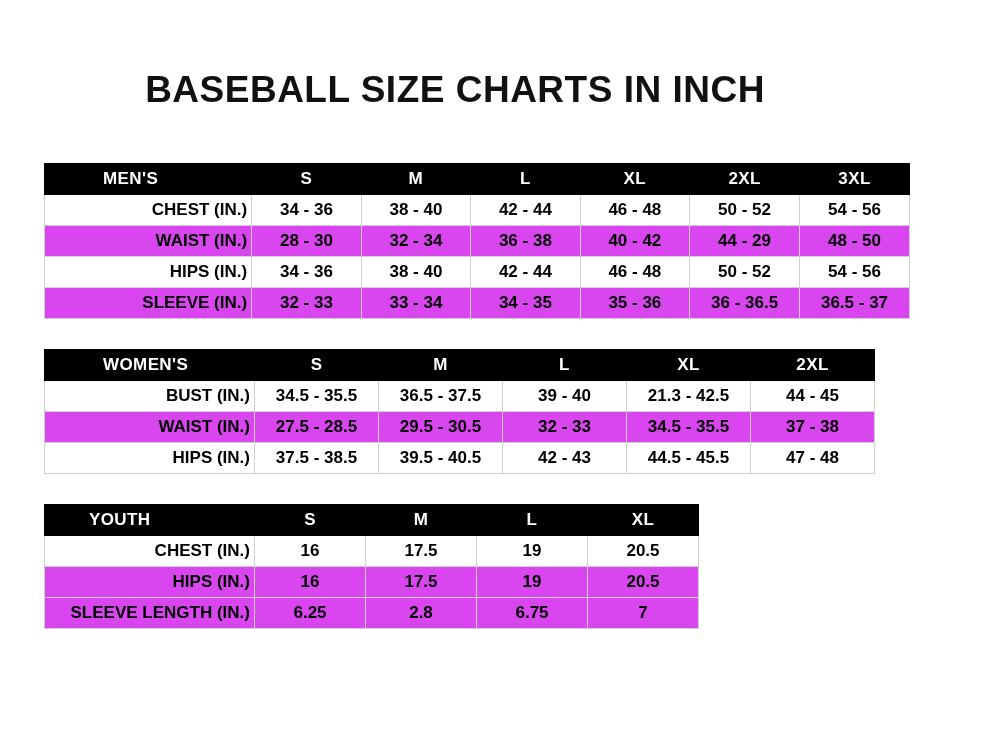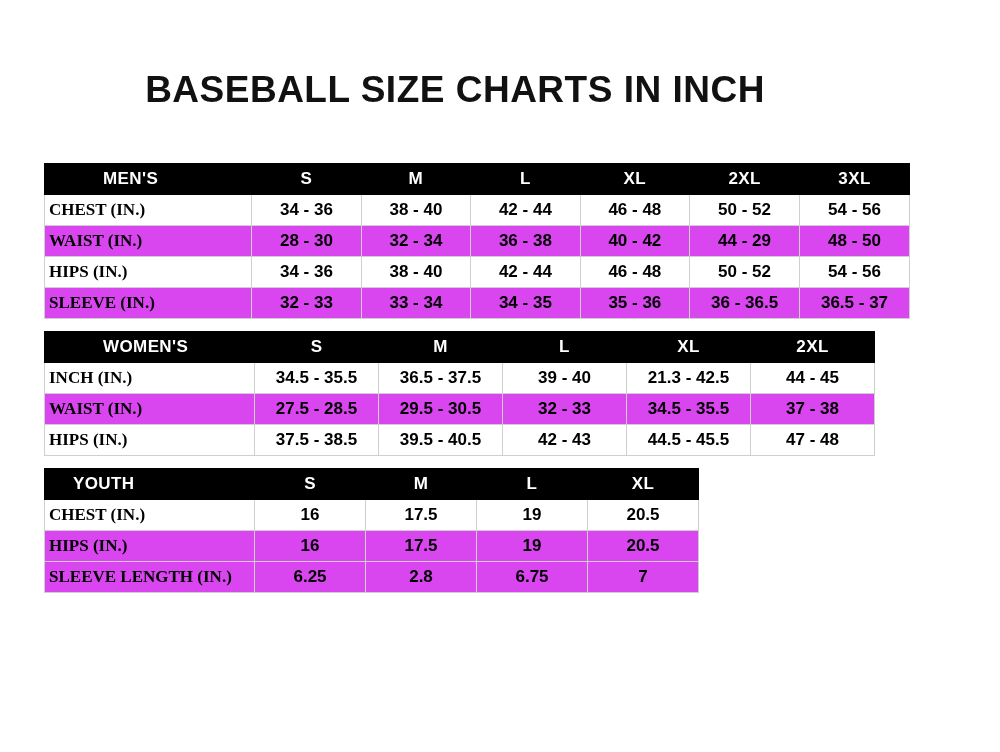--- a/index.html
+++ b/index.html
@@ -33,21 +33,21 @@
   .tables {
     margin-top: 52px;
     padding-left: 44px;
   }
 
   table.size-table {
     border-collapse: collapse;
     table-layout: fixed;
     font-size: 17px;
     font-weight: bold;
-    margin-bottom: 12px;
+    margin-bottom: 30px;
   }
   table.size-table td, table.size-table th {
     border: 1px solid #cfcfcf;
     text-align: center;
     height: 31px;
     padding: 0 4px;
     box-sizing: border-box;
     white-space: nowrap;
   }
   table.size-table thead th {
@@ -55,29 +55,28 @@
     color: #ffffff;
     border: 1px solid #000000;
     font-size: 17px;
     letter-spacing: 0.4px;
   }
   table.size-table thead th.rowlabel {
     text-align: left;
     padding-left: 58px;
   }
   table.size-table thead th.rowlabel.youth {
-    padding-left: 28px;
+    padding-left: 44px;
   }
   tbody tr.shaded td {
     background: #d946ef;
   }
   tbody td.rowlabel {
-    text-align: left;
+    text-align: right;
     font-weight: bold;
-    font-family: Liberation Serif, serif;
   }
 
   
   .men col.c0 { width: 210px; }
   .men col.cx { width: 111px; }
 
   .women col.c0 { width: 210px; }
   .women col.cx { width: 124px; }
 
   .youth col.c0 { width: 210px; }
@@ -167,21 +166,21 @@
           <th class="rowlabel">WOMEN'S</th>
           <th>S</th>
           <th>M</th>
           <th>L</th>
           <th>XL</th>
           <th>2XL</th>
         </tr>
       </thead>
       <tbody>
         <tr>
-          <td class="rowlabel">INCH (IN.)</td>
+          <td class="rowlabel">BUST (IN.)</td>
           <td>34.5 - 35.5</td>
           <td>36.5 - 37.5</td>
           <td>39 - 40</td>
           <td>21.3 - 42.5</td>
           <td>44 - 45</td>
         </tr>
         <tr class="shaded">
           <td class="rowlabel">WAIST (IN.)</td>
           <td>27.5 - 28.5</td>
           <td>29.5 - 30.5</td>

